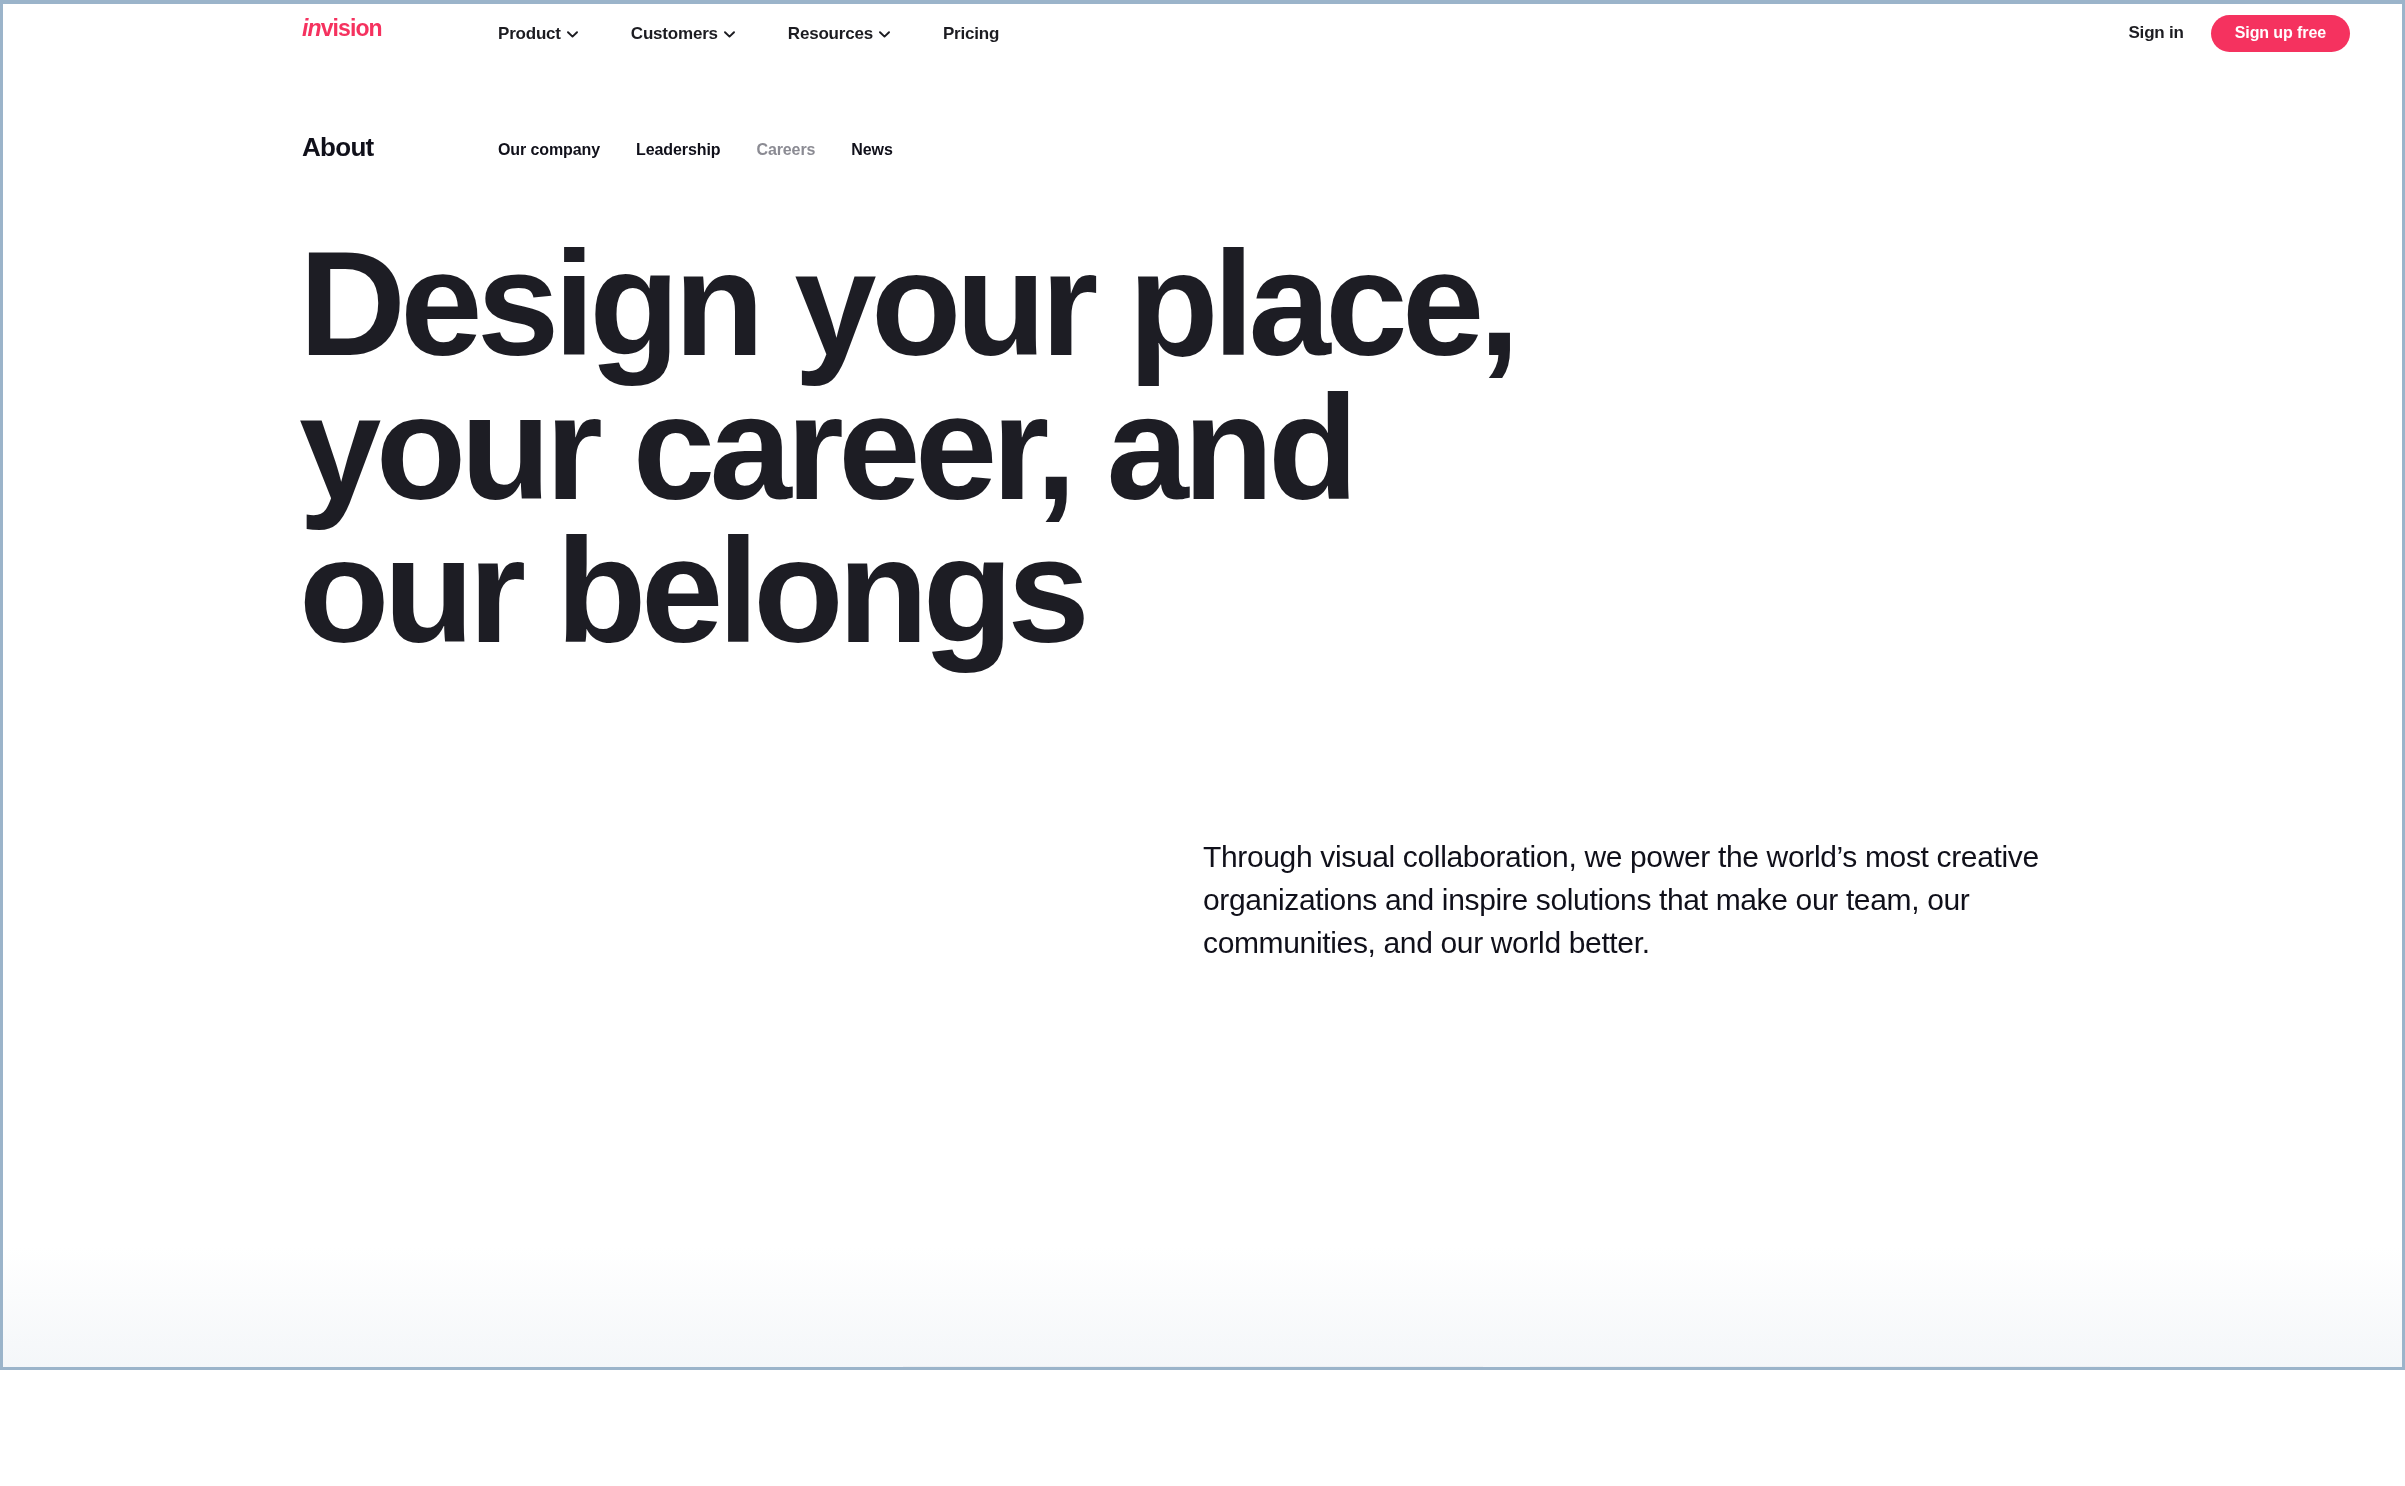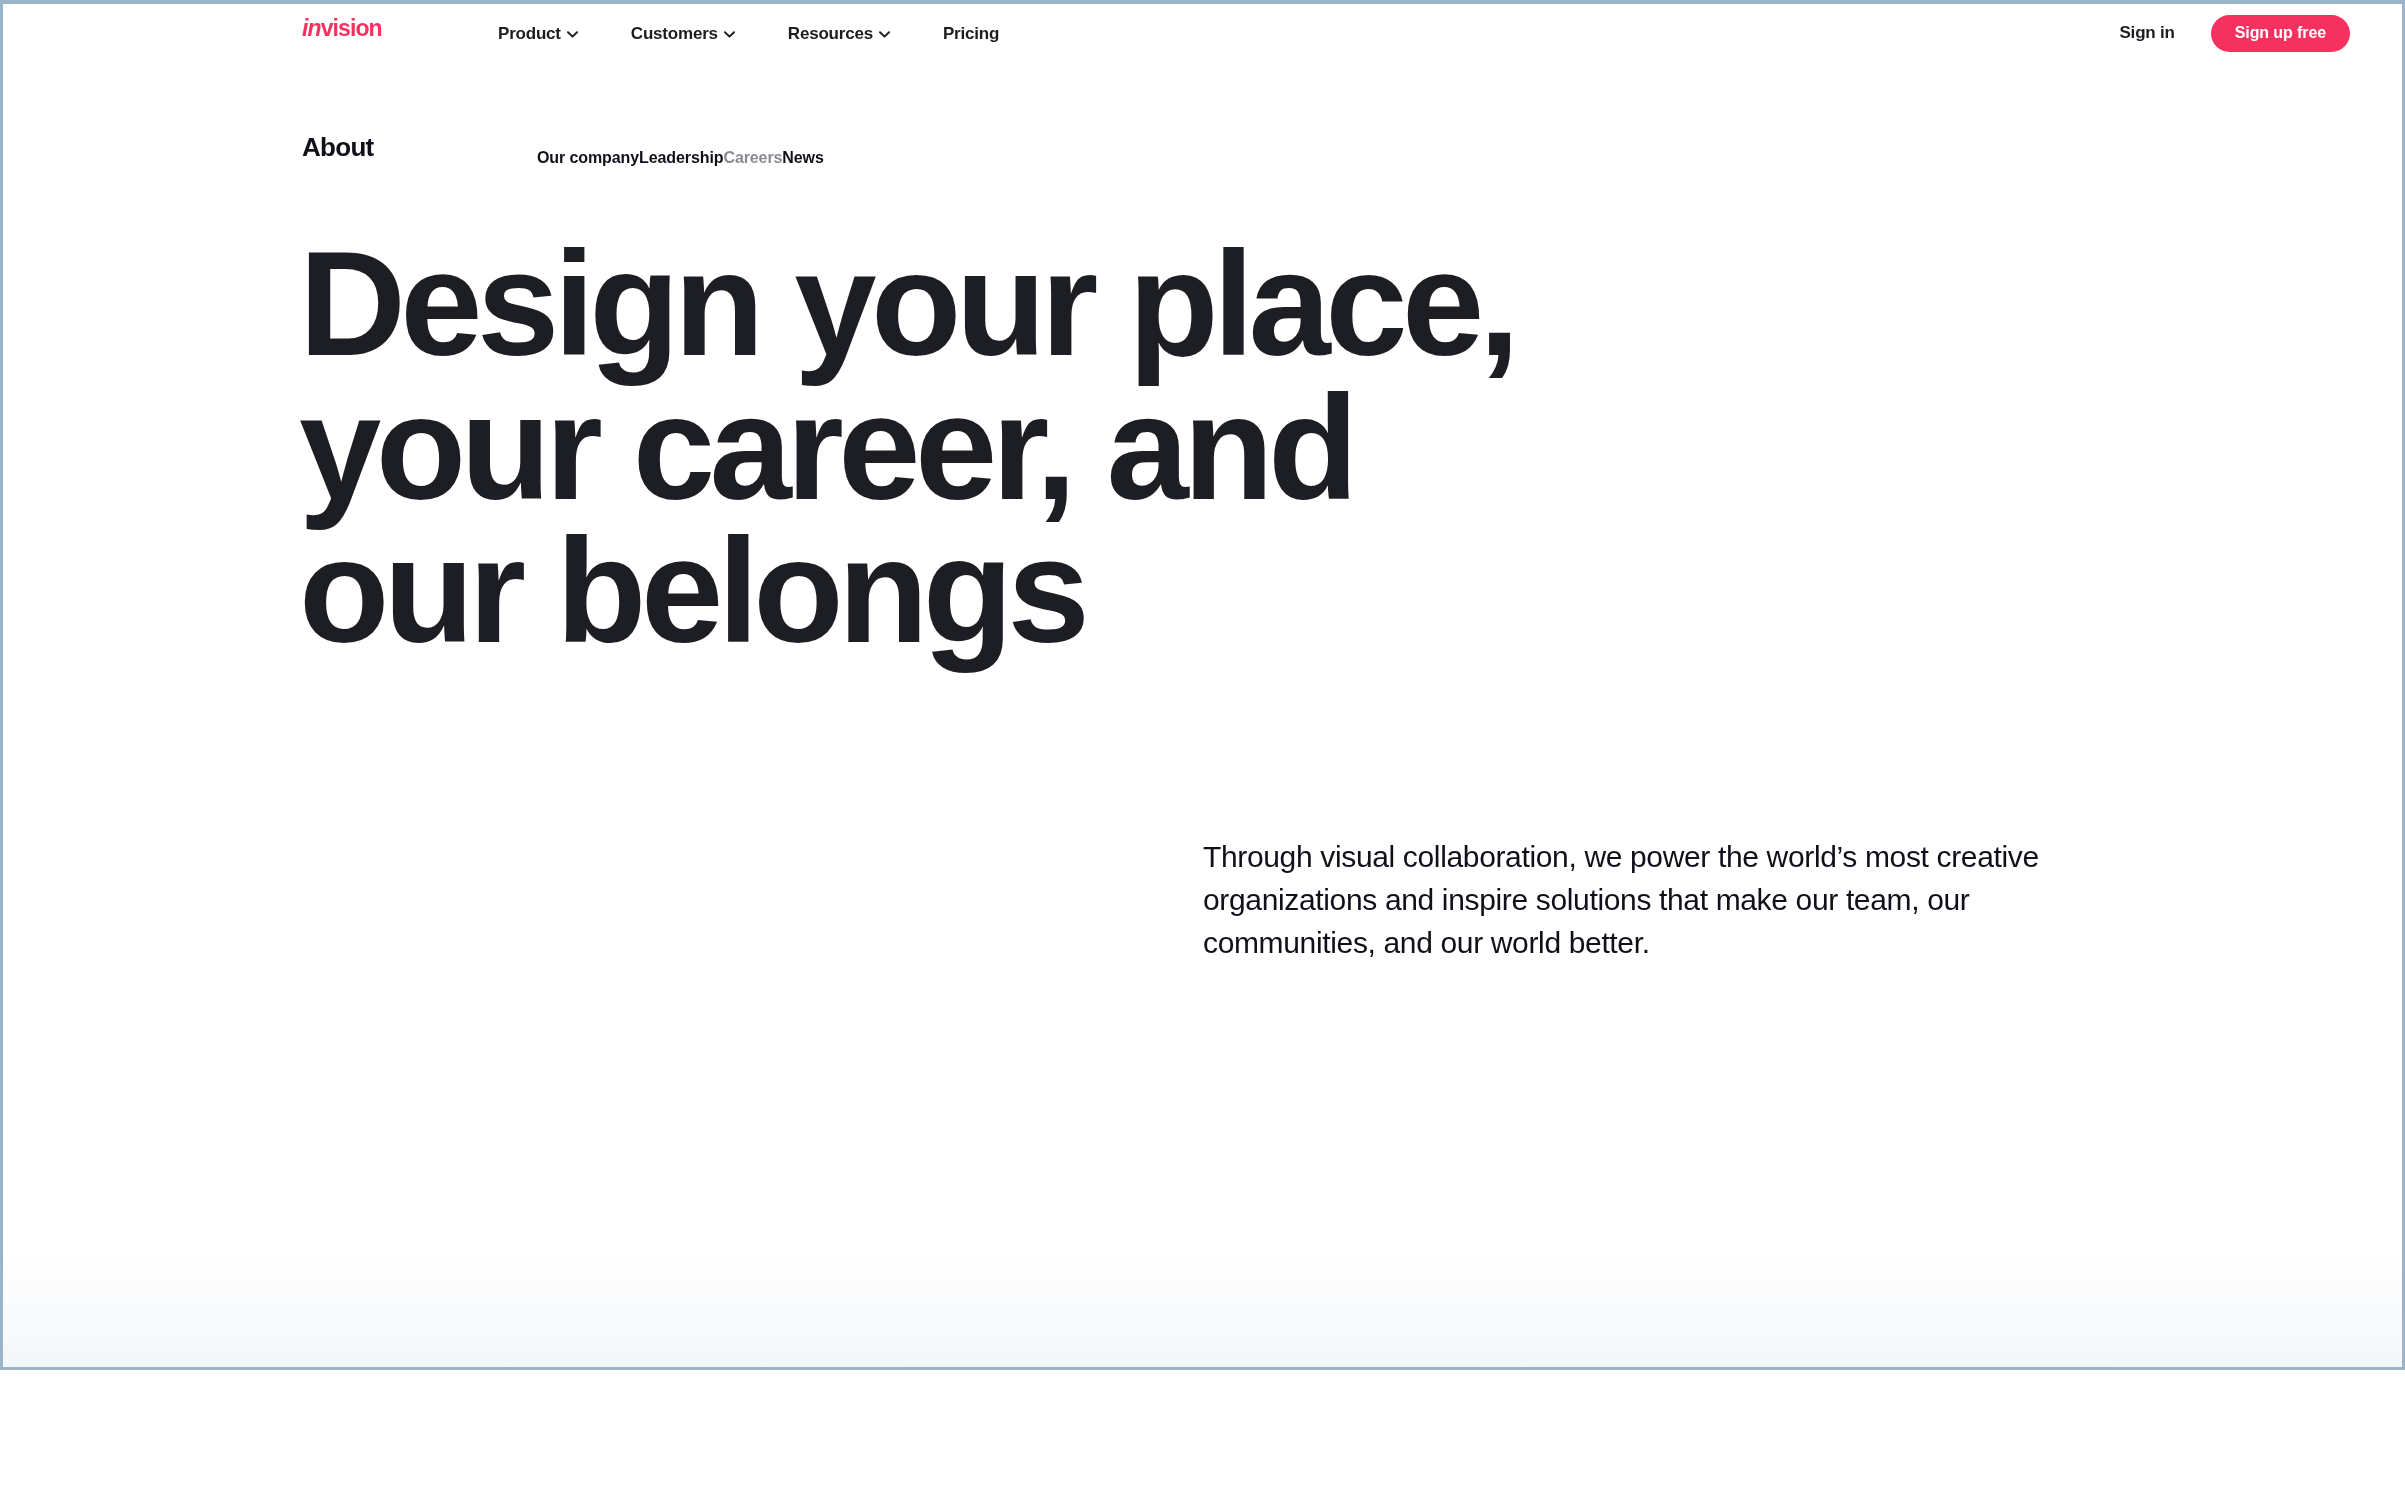--- a/index.html
+++ b/index.html
@@ -93,21 +93,21 @@
     top:1px;
   }
   .chev svg { display:block; }
 
   #nav-right {
     position:absolute;
     right:52px; top:0;
     height:58px;
     display:flex;
     align-items:center;
-    gap:36px;
+    gap:27px;
   }
   #signin-link {
     font-size:17px;
     font-weight:700;
     color:#1c1c21;
     letter-spacing:-0.2px;
     cursor:pointer;
     white-space:nowrap;
   }
   #signup-btn {
@@ -137,23 +137,23 @@
     position:absolute;
     left:299px; top:72px;
     font-size:26px;
     font-weight:700;
     color:#10101a;
     letter-spacing:-0.7px;
     line-height:1;
   }
   #sub-nav-links {
     position:absolute;
-    left:495px; top:88px;
-    display:flex;
-    margin-left:39px;
+    left:495px; top:80px;
+    display:flex;
+    gap:36px;
   }
   .subnav-link {
     font-size:16px;
     font-weight:700;
     color:#10101a;
     letter-spacing:-0.1px;
     cursor:pointer;
     line-height:1;
     white-space:nowrap;
   }

